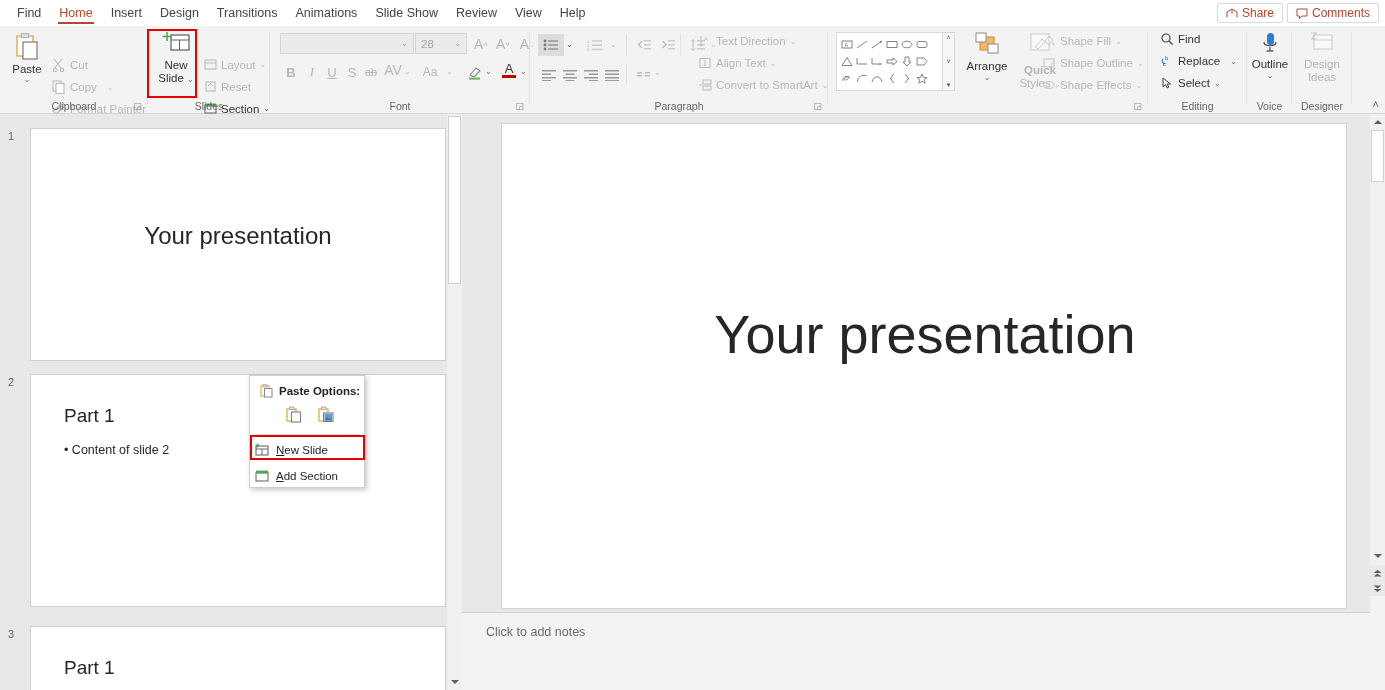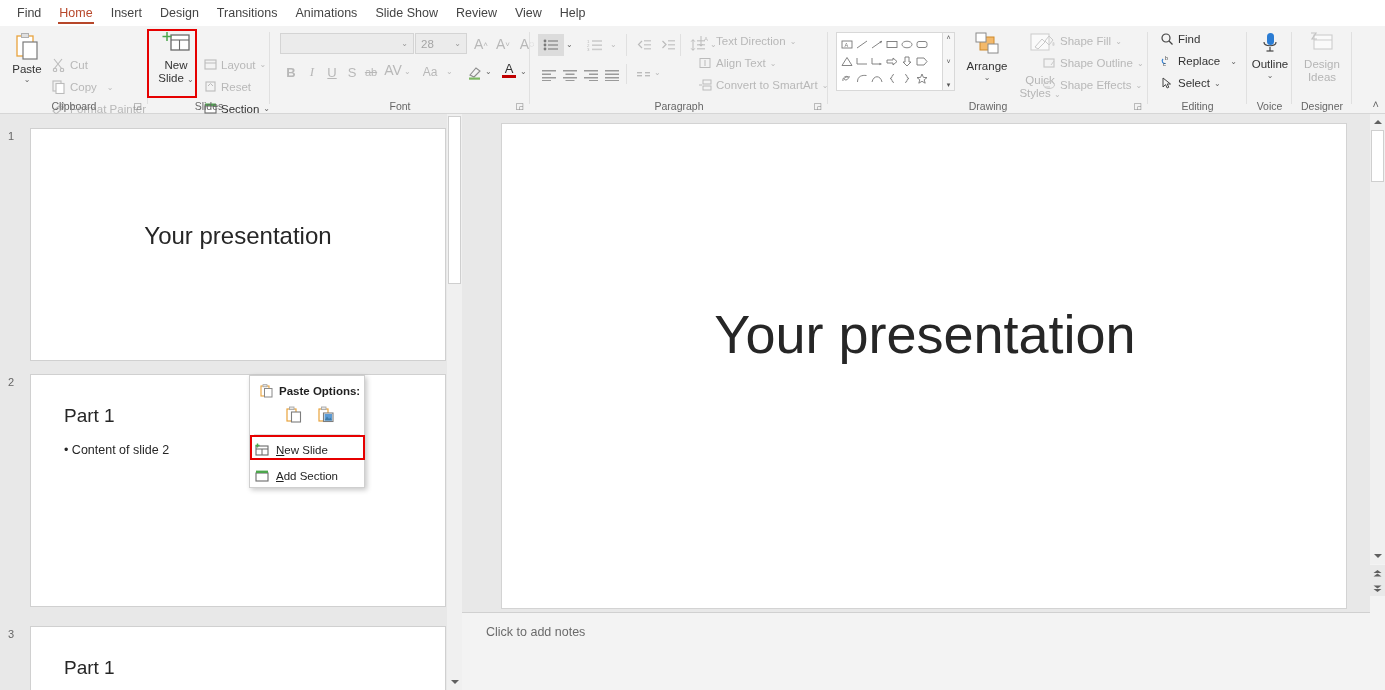--- a/index.html
+++ b/index.html
@@ -166,20 +166,35 @@
     <div class="tab active">Home</div>
     <div class="tab">Insert</div>
     <div class="tab">Design</div>
     <div class="tab">Transitions</div>
     <div class="tab">Animations</div>
     <div class="tab">Slide Show</div>
     <div class="tab">Review</div>
     <div class="tab">View</div>
     <div class="tab">Help</div>
 
+    <div class="tabbar-right">
+      <div class="tb-btn">
+        <svg width="12" height="11" viewBox="0 0 12 11">
+          <path d="M1 9.5 L1 4 L6 1 L11 4 L11 9.5" fill="none" stroke="#b7472a" stroke-width="1"></path>
+          <path d="M6 1 L6 6" stroke="#b7472a" stroke-width="1"></path>
+        </svg>
+        <span>Share</span>
+      </div>
+      <div class="tb-btn">
+        <svg width="12" height="11" viewBox="0 0 12 11">
+          <path d="M1 1 h10 v7 h-5 l-2.5 2.5 v-2.5 h-2.5 z" fill="none" stroke="#b7472a" stroke-width="1"></path>
+        </svg>
+        <span>Comments</span>
+      </div>
+    </div>
   </div>
 
   <div class="ribbon">
 
     <div class="rgroup" style="left:0; width:148px;">
       <div class="big-btn dis" style="left:8px; top:6px; width:38px;">
         <svg width="26" height="30" viewBox="0 0 26 30">
           <rect x="3" y="4" width="16" height="20" fill="#fff" stroke="#e8a33d" stroke-width="1.3"></rect>
           <rect x="7.5" y="1.5" width="7" height="4" fill="#e0e0e0" stroke="#b0b0b0" stroke-width="1"></rect>
           <rect x="9" y="10" width="14" height="17" fill="#fff" stroke="#7a7a7a" stroke-width="1.2"></rect>
@@ -547,21 +562,21 @@
         </svg>
         <span class="lbl" style="margin-top:2px;">Arrange</span>
         <span class="caret">⌄</span>
       </div>
 
       <div class="big-btn dis" style="left:188px; top:6px; width:48px;">
         <svg width="28" height="26" viewBox="0 0 28 26">
           <rect x="5" y="2" width="18" height="16" fill="#fafafa" stroke="#cfcfcf" stroke-width="1.1"></rect>
           <path d="M9 15 L16 7 L19 10 L12 17 z" fill="none" stroke="#c9c9c9" stroke-width="1"></path>
         </svg>
-        <span class="lbl" style="margin-top:16px;">Quick</span>
+        <span class="lbl" style="margin-top:6px;font-weight:bold;">Quick</span>
         <span class="lbl">
           <span>Styles</span>
           <span class="caret dis">⌄</span>
         </span>
       </div>
 
       <div class="sm-btn dis" style="left:214px; top:8px;">
         <svg width="14" height="14" viewBox="0 0 14 14">
           <path d="M3 7 L7 2 L11 6 L7 11 z" fill="none" stroke="#c9c9c9" stroke-width="1"></path>
           <path d="M12 8 C13.2 10 12.6 12 11.4 12 C10.2 12 9.8 10 11 8 z" fill="#d6d6d6"></path>
@@ -579,21 +594,20 @@
       </div>
       <div class="sm-btn dis" style="left:214px; top:52px;">
         <svg width="14" height="14" viewBox="0 0 14 14">
           <ellipse cx="7" cy="7" rx="5.5" ry="3.5" fill="none" stroke="#c9c9c9" stroke-width="1"></ellipse>
           <path d="M3 9 L8 9" stroke="#c9c9c9" stroke-width="1"></path>
         </svg>
         <span>Shape Effects</span>
         <span class="caret dis">⌄</span>
       </div>
 
-      <div class="rgroup-label">Drawing</div>
       <div class="dlg-launcher" style="right:6px;">◲</div>
       <div class="rsep" style="right:0;"></div>
     </div>
 
     <div class="rgroup" style="left:1148px; width:99px;">
       <div class="sm-btn" style="left:12px; top:6px;">
         <svg width="14" height="14" viewBox="0 0 14 14">
           <circle cx="6" cy="6" r="4" fill="none" stroke="#444" stroke-width="1.2"></circle>
           <line x1="9" y1="9" x2="12.5" y2="12.5" stroke="#444" stroke-width="1.2"></line>
         </svg>

